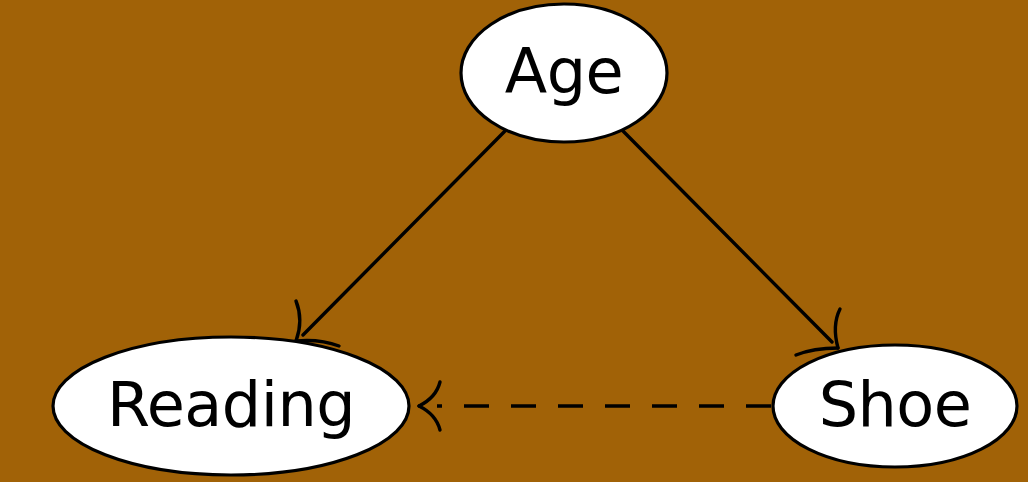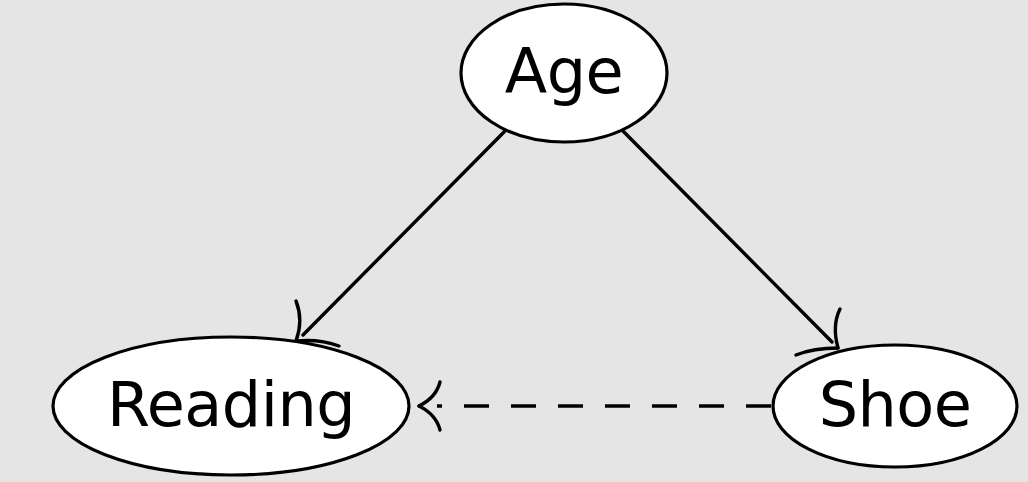--- a/index.html
+++ b/index.html
@@ -10,21 +10,21 @@
   body {
     width: 1028px;
     height: 482px;
     overflow: hidden;
     font-family: "DejaVu Sans", sans-serif;
   }
   #diagram-root {
     position: relative;
     width: 1028px;
     height: 482px;
-    background: #e5e5e5;
+    background: #a16207;
   }
   svg#graph-canvas {
     display: block;
     width: 1028px;
     height: 482px;
   }
   .node-ellipse {
     fill: #ffffff;
     stroke: #000000;
     stroke-width: 3.2;

